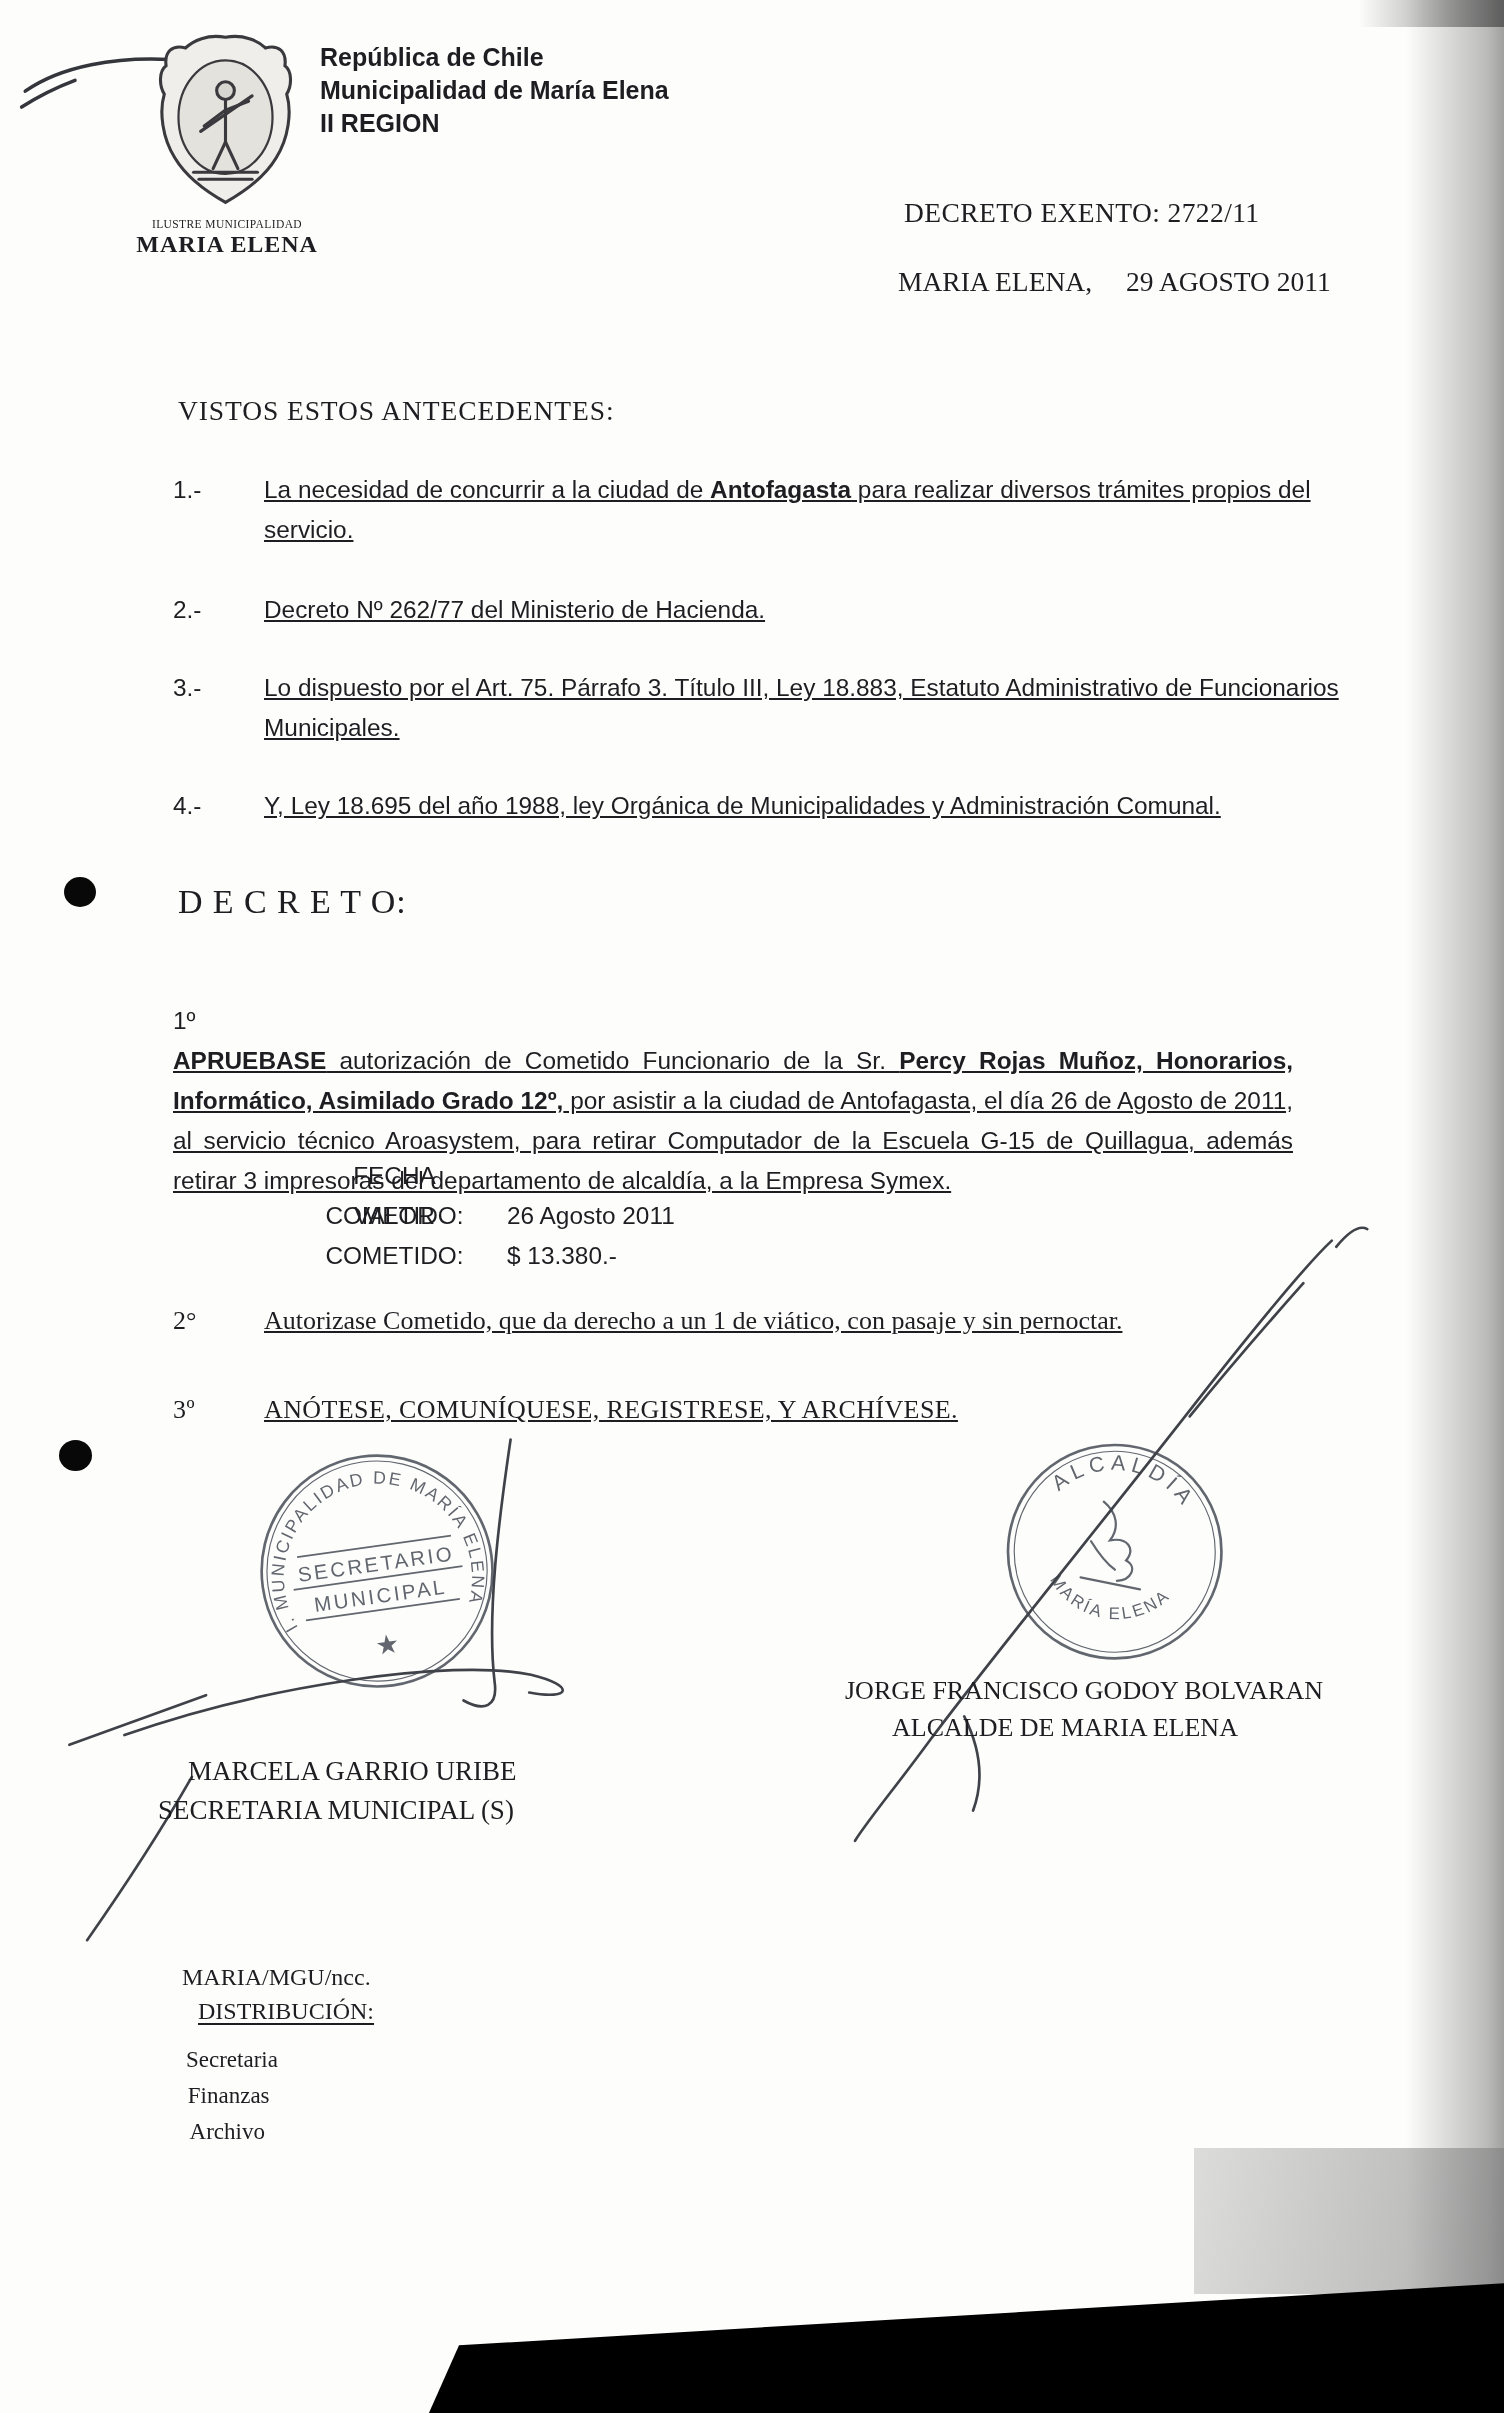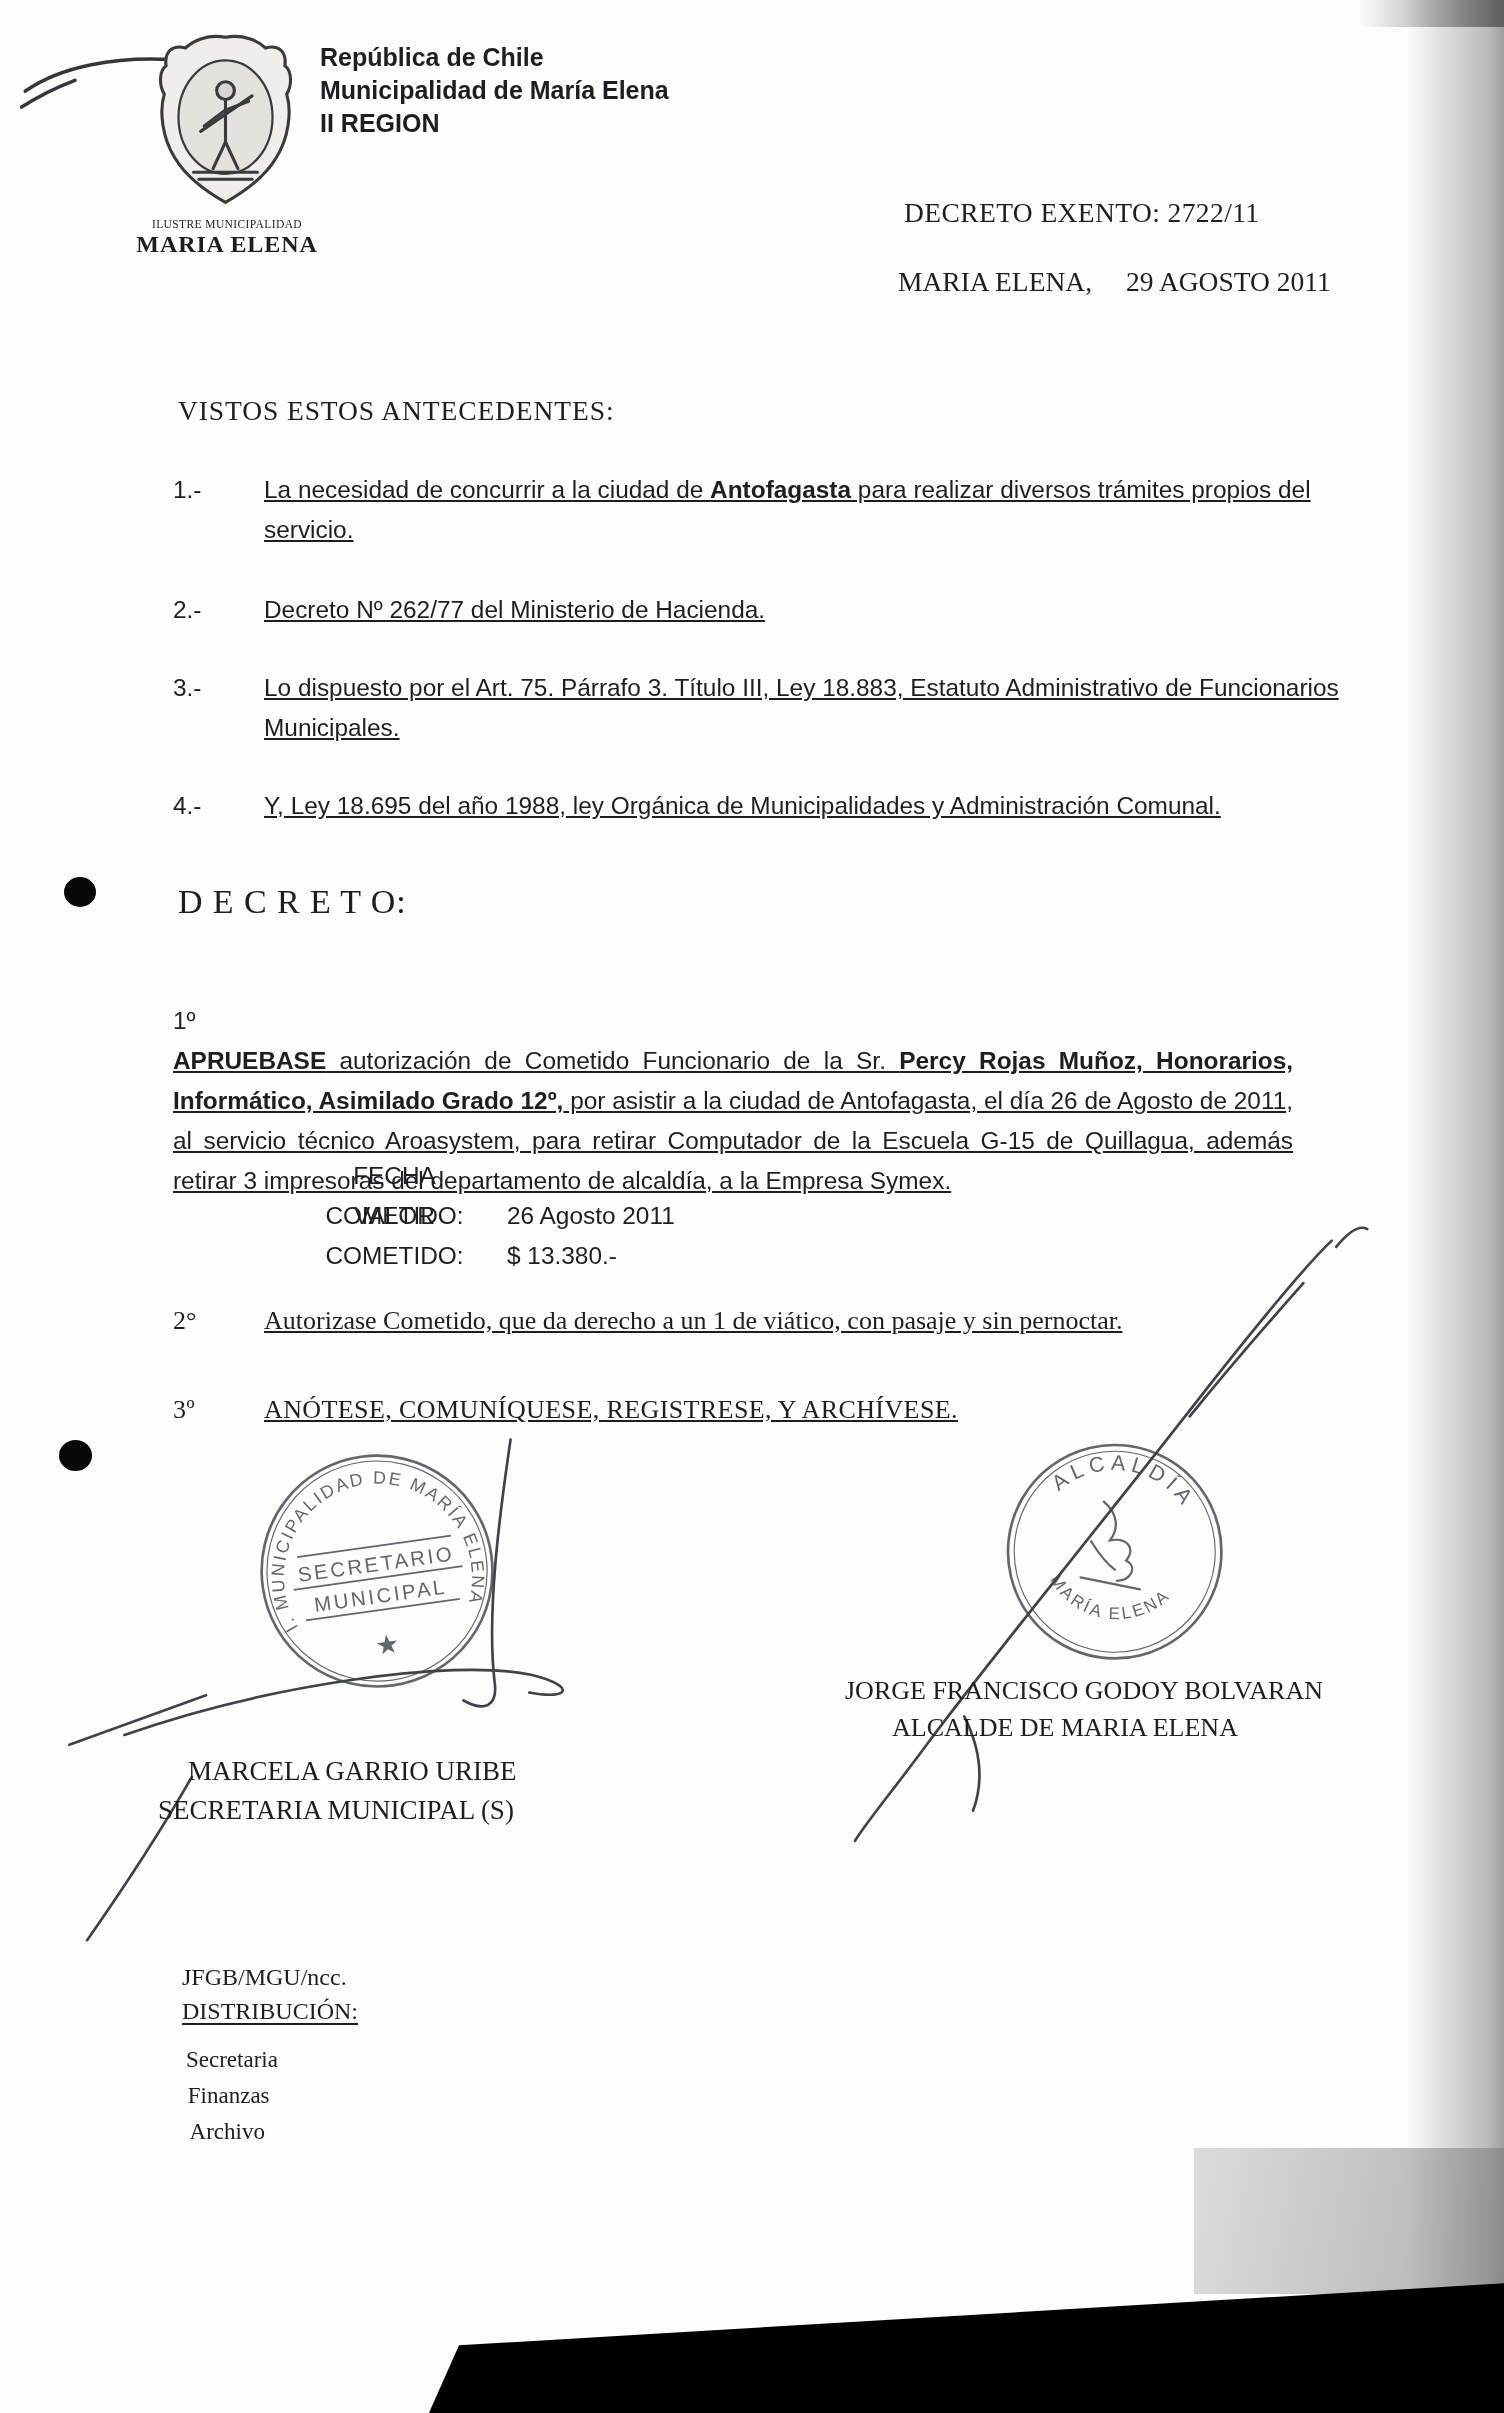--- a/index.html
+++ b/index.html
@@ -18,21 +18,21 @@
   .item .num{flex:none;width:91px;}
   .item .itext{width:1120px;text-decoration:underline;}
   .item.serif-item{font-size:26px;line-height:41px;}
   .decreto-title{font-size:34px;letter-spacing:0.9px;}
   .dpar{width:1103px;text-align:justify;}
   .fv-row{font-size:24.4px;line-height:40px;}
   .fv-row .flabel{display:inline-block;width:225px;text-align:center;}
   .sig-name{font-size:27px;}
   .foot{font-size:24px;line-height:34px;}
   .foot-item{font-size:23px;line-height:36px;}
-  .underline{text-decoration:underline;text-underline-offset:4.4px;}
+  .underline{text-decoration:underline;text-underline-offset:4.4px;margin-left:16px;}
   .dot{background:#080808;border-radius:50%;}
   .stamp text{fill:#4d525b;font-family:"Liberation Sans",sans-serif;}
   .stamp{opacity:.88;}
   .edge-shadow{right:0;top:0;width:99px;height:2413px;
     background:linear-gradient(to right,rgba(100,100,100,0),rgba(95,95,95,.42) 82%,rgba(80,80,80,.55));}
   .corner-shadow{right:0;top:0;width:146px;height:27px;
     background:linear-gradient(to right,rgba(80,80,80,0),rgba(70,70,70,.75));}
   .gray-patch{left:1194px;top:2148px;width:311px;height:146px;
     background:linear-gradient(100deg,rgba(150,150,150,.32),rgba(122,122,122,.58));}
   .bottom-wedge{left:0;top:2272px;width:1505px;height:141px;background:#000;
@@ -171,21 +171,21 @@
       <path d="M 1468,96 C 1420,150 1374,204 1340,246"></path>
       <path d="M 1086,584 C 1102,616 1110,652 1096,690"></path>
     </g>
   </svg>
 
   <div class="abs serif sig-name" style="left:188px;top:1756px;">MARCELA GARRIO URIBE</div>
   <div class="abs serif sig-name" style="left:158px;top:1795px;">SECRETARIA MUNICIPAL (S)</div>
   <div class="abs serif" style="left:845px;top:1676px;font-size:26px;">JORGE FRANCISCO GODOY BOLVARAN</div>
   <div class="abs serif" style="left:892px;top:1713px;font-size:26px;">ALCALDE DE MARIA ELENA</div>
 
-  <div class="abs serif foot" style="left:182px;top:1960px;">JFGB/MGU/ncc.</div>
+  <div class="abs serif foot" style="left:182px;top:1960px;">MARIA/MGU/ncc.</div>
   <div class="abs serif foot underline" style="left:182px;top:1994px;">DISTRIBUCIÓN:</div>
   <div class="abs serif foot-item" style="left:186px;top:2042px;">
     <div>Secretaria</div>
     <div style="margin-left:1.8px;">Finanzas</div>
     <div style="margin-left:3.6px;">Archivo</div>
   </div>
 
   <div class="abs dot" style="left:64px;top:877px;width:32px;height:30px;"></div>
   <div class="abs dot" style="left:59px;top:1440px;width:33px;height:31px;"></div>
 

